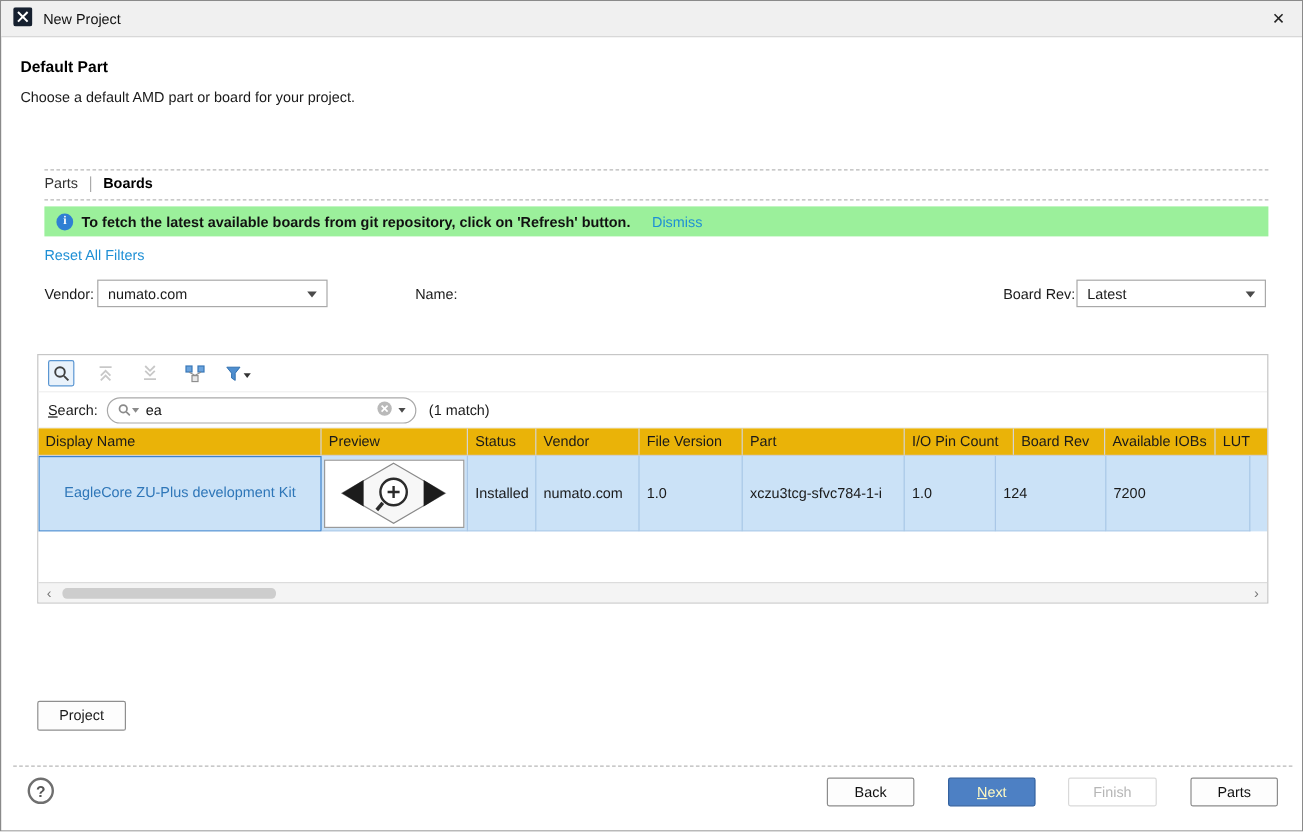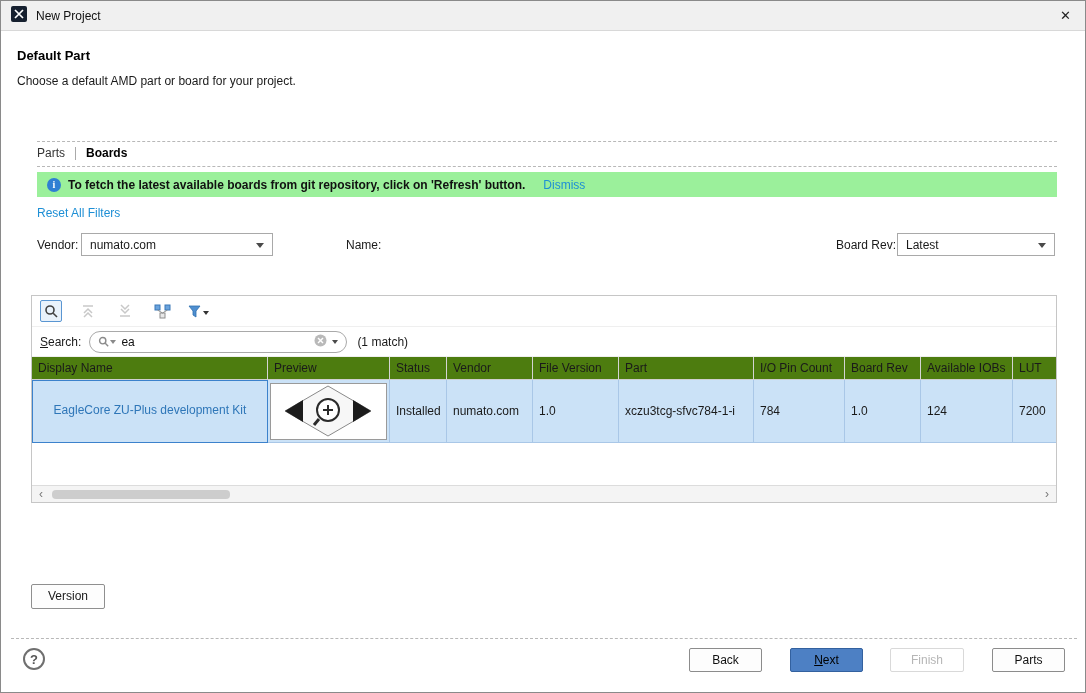--- a/index.html
+++ b/index.html
@@ -40,39 +40,39 @@
   .funnel-wrap { display:flex; align-items:flex-end; }
   .mini-car { width:0; height:0; border-left:3px solid transparent; border-right:3px solid transparent; border-top:4px solid #333; margin:0 0 3px 2px; }
 
   .search-row { height:30px; flex:0 0 auto; display:flex; align-items:center; padding-left:8px; border-bottom:1px solid #efefef; }
   .search-box { margin-left:8px; width:258px; height:22px; border:1px solid #a9a9a9; border-radius:11px; display:flex; align-items:center; padding:0 8px; background:#fff; }
   .search-box input { border:none; outline:none; flex:1; font:12px "Liberation Sans",sans-serif; margin-left:5px; background:transparent; color:#111; }
   .sb-icons { display:flex; align-items:center; gap:5px; }
   .match { margin-left:10px; }
   .mn { text-decoration:underline; }
 
-  .thead { display:flex; height:23px; flex:0 0 auto; background:#4d7c0f; border-bottom:1px solid #cfcfcf; }
+  .thead { display:flex; height:23px; flex:0 0 auto; background:#eab308; border-bottom:1px solid #cfcfcf; }
   .th { padding:4px 0 0 6px; border-right:1px solid #d4d4d4; flex:0 0 auto; white-space:nowrap; overflow:hidden; }
   .trow { display:flex; height:63px; flex:0 0 auto; background:#cbe2f7; }
   .td { border-right:1px solid #a9c7e7; border-bottom:1px solid #a9c7e7; flex:0 0 auto; display:flex; align-items:center; padding-left:6px; white-space:nowrap; overflow:hidden; }
   .td.name { border:1px solid #3c82cc; color:#2e76b8; align-items:flex-start; justify-content:center; padding:22px 2px 0 2px; }
   .td.prev { justify-content:center; padding-left:0; }
   .thumb { width:117px; height:57px; background:#fff; border:1px solid #9a9a9a; display:flex; align-items:center; justify-content:center; }
   .c0{width:236px}.c1{width:122px}.c2{width:57px}.c3{width:86px}.c4{width:86px}.c5{width:135px}.c6{width:91px}.c7{width:76px}.c8{width:92px}.c9{width:120px}
   .filler { flex:1 1 auto; background:#fff; }
 
   .hscroll { height:17px; flex:0 0 auto; background:#f4f4f4; border-top:1px solid #dcdcdc; position:relative; }
   .sb-arrow { position:absolute; top:1px; width:14px; height:14px; display:flex; align-items:center; justify-content:center; color:#777; font-size:12px; }
   .sb-thumb { position:absolute; left:20px; top:4px; width:178px; height:9px; background:#cdcdcd; border-radius:4px; }
 
   .refresh-btn { position:absolute; left:30px; top:583px; width:74px; height:25px; background:#fdfdfd; border:1px solid #8f8f8f; border-radius:2px; text-align:center; line-height:23px; }
 
   .help { position:absolute; left:22px; top:647px; width:22px; height:22px; border-radius:50%; border:2px solid #6f6f6f; color:#555; display:flex; align-items:center; justify-content:center; font-weight:bold; font-size:13px; }
   .btn { position:absolute; top:647px; height:24px; background:#fdfdfd; border:1px solid #8c8c8c; border-radius:2px; text-align:center; line-height:22px; color:#111; }
-  .btn.primary { background:#4d80c4; border-color:#33619f; color:#000000; }
+  .btn.primary { background:#4d80c4; border-color:#33619f; color:#fef9c3; }
   .btn.disabled { background:#fff; border-color:#d9d9d9; color:#b6b6b6; }
 </style>
 </head>
 <body>
 
 <div class="win">
 
   <div class="titlebar">
     <span>
       <svg width="16" height="16" viewBox="0 0 16 16">
@@ -206,36 +206,35 @@
             <line x1="51" y1="26" x2="61" y2="26" stroke="#2b2b2b" stroke-width="2"></line>
             <line x1="56" y1="21" x2="56" y2="31" stroke="#2b2b2b" stroke-width="2"></line>
             <line x1="47" y1="35" x2="42" y2="41" stroke="#2b2b2b" stroke-width="3"></line>
           </svg>
         </span>
       </span>
       <span class="td c2">Installed</span>
       <span class="td c3">numato.com</span>
       <span class="td c4">1.0</span>
       <span class="td c5">xczu3tcg-sfvc784-1-i</span>
-      <span class="td c6">784</span>
       <span class="td c7">1.0</span>
       <span class="td c8">124</span>
       <span class="td c9">7200</span>
     </div>
 
     <div class="filler"></div>
 
     <div class="hscroll">
       <span class="sb-arrow" style="left:2px;">‹</span>
       <span class="sb-thumb"></span>
       <span class="sb-arrow" style="right:2px;">›</span>
     </div>
   </div>
 
-  <div class="refresh-btn">Version</div>
+  <div class="refresh-btn">Project</div>
 
   <div class="dash" style="left:10px; top:637px; width:1066px;"></div>
   <div class="help">?</div>
   <div class="btn" style="left:688px; width:73px;">Back</div>
   <div class="btn primary" style="left:789px; width:73px;"><span class="mn">N</span><span>ext</span></div>
   <div class="btn disabled" style="left:889px; width:74px;">Finish</div>
   <div class="btn" style="left:991px; width:73px;">Parts</div>
 
 </div>
 

